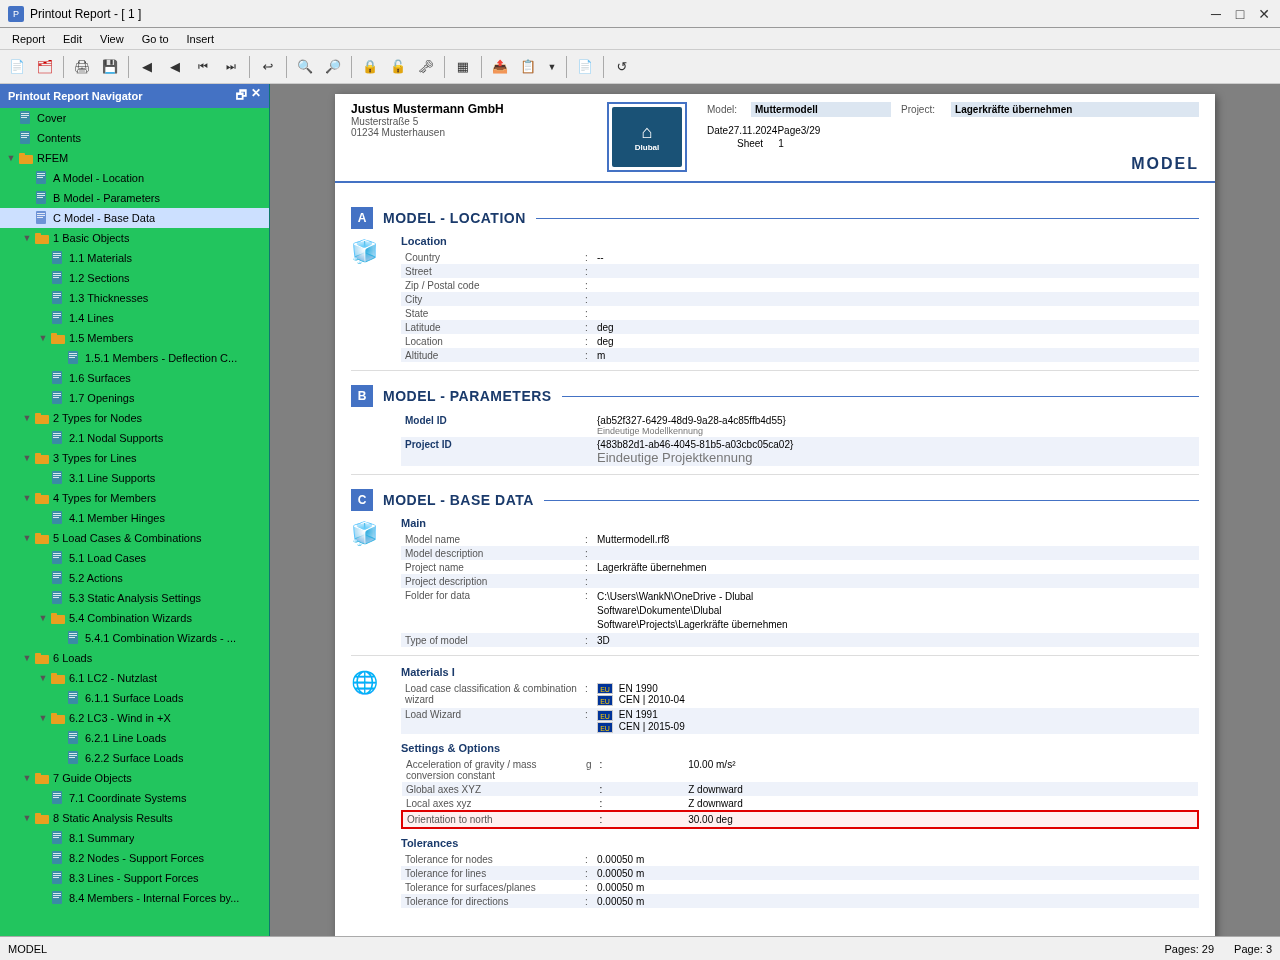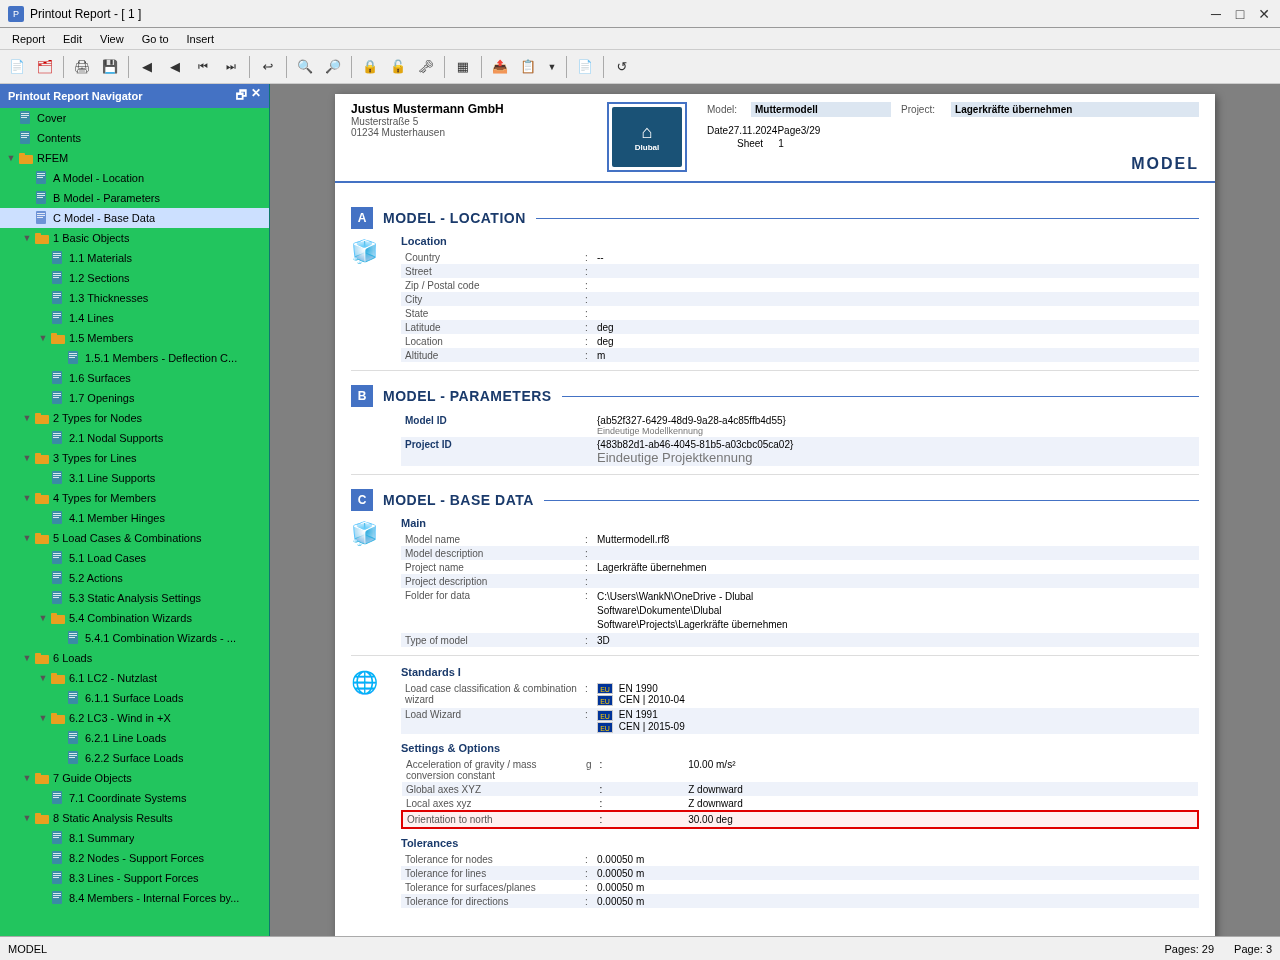--- a/index.html
+++ b/index.html
@@ -926,21 +926,21 @@
             </tbody>
               </table>
           </div>
         </div>
 
         <div style="display:flex; gap:10px; margin-bottom:8px;">
           <div class="data-icon">
             <span style="font-size:22px;">🌐</span>
           </div>
           <div class="data-content">
-            <div style="font-weight:bold; font-size:11px; color:#1a3a6b; margin-bottom:3px;">Standards I</div>
+            <div style="font-weight:bold; font-size:11px; color:#1a3a6b; margin-bottom:3px;">Materials I</div>
             <table class="data-table">
               <tbody>
                   <tr>
                 <td>Load case classification &amp; combination wizard</td>
                 <td>:</td>
                 <td>
                   <div><span class="eu-flag">EU</span> EN 1990</div>
                   <div><span class="eu-flag">EU</span> CEN | 2010-04</div>
                 </td>
               </tr>

